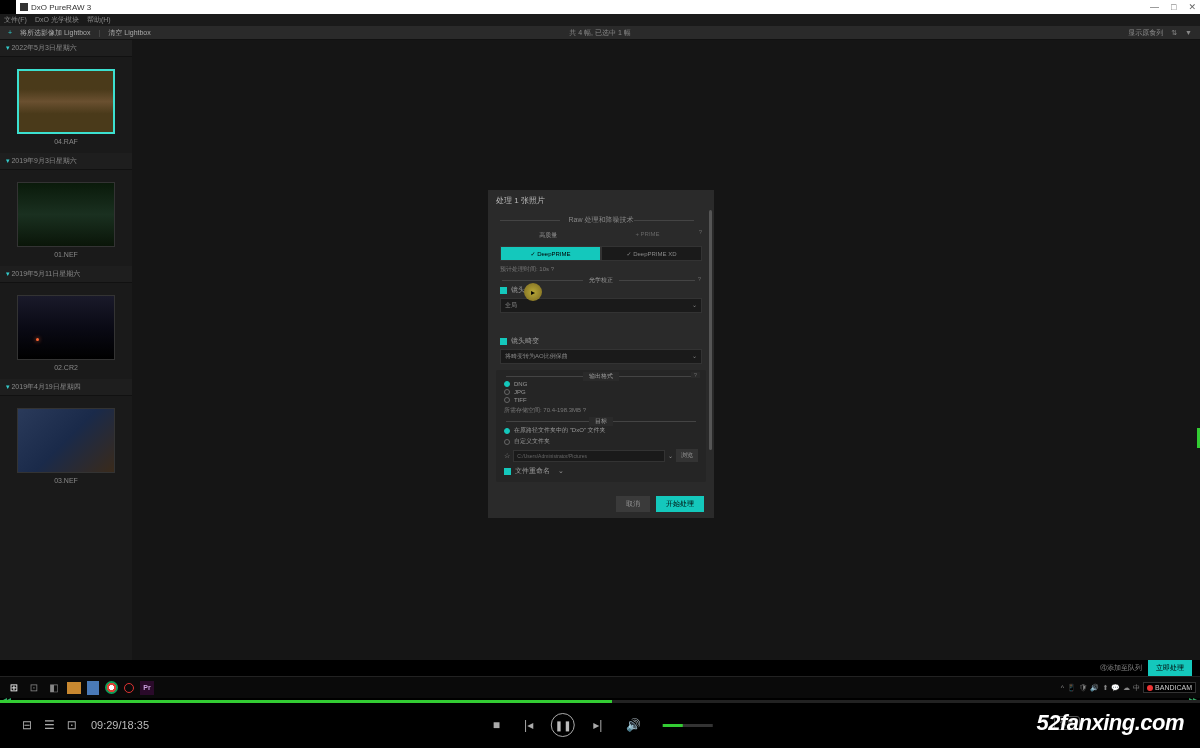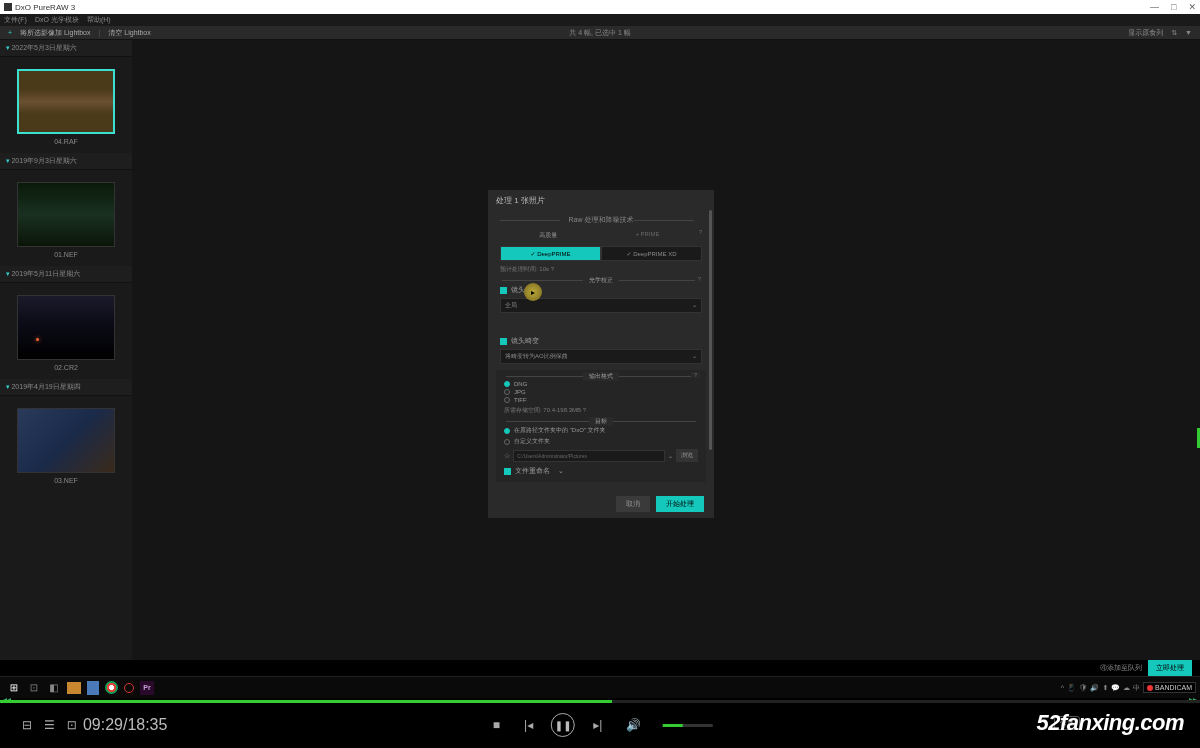--- a/index.html
+++ b/index.html
@@ -1,17 +1,17 @@
 <!DOCTYPE html>
 <html><head>
 <meta charset="utf-8">
 <style>
 * { margin: 0; padding: 0; box-sizing: border-box; }
 body { width: 1200px; height: 748px; background: #000; font-family: "Microsoft YaHei", sans-serif; overflow: hidden; position: relative; color: #999; }
-.titlebar { height: 14px; background: #fff; display: flex; align-items: center; font-size: 8px; color: #333; padding: 0 4px; }
+.titlebar { height: 14px; background: #fff; display: flex; align-items: center; font-size: 8px; color: #333; padding: 0 4px; margin-left: 16px; }
 .titlebar .icon { width: 8px; height: 8px; background: #333; margin-right: 3px; }
 .titlebar .win-controls { margin-left: auto; display: flex; gap: 12px; font-size: 9px; color: #666; }
 .menubar { height: 12px; background: #1a1a1a; display: flex; font-size: 7px; color: #888; padding-left: 4px; gap: 8px; align-items: center; }
 .toolbar { height: 14px; background: #2a2a2a; display: flex; align-items: center; font-size: 7px; color: #aaa; padding: 0 8px; border-bottom: 1px solid #111; }
 .toolbar .left { display: flex; gap: 8px; align-items: center; }
 .toolbar .plus { color: #3cc; }
 .toolbar .center { margin: 0 auto; position: absolute; left: 50%; transform: translateX(-50%); color: #888; }
 .toolbar .right { margin-left: auto; display: flex; gap: 8px; align-items: center; color: #888; }
 .main { display: flex; height: 620px; background: #1a1a1a; }
 .sidebar { width: 132px; background: #1a1a1a; overflow-y: auto; }
@@ -71,21 +71,21 @@
 .tb-right { margin-left: auto; display: flex; gap: 3px; align-items: center; font-size: 7px; color: #888; }
 .bandi { background: #000; border: 1px solid #333; padding: 1px 3px; font-size: 7px; color: #ccc; display: flex; align-items: center; gap: 2px; }
 .bandi .dot { width: 6px; height: 6px; background: #e33; border-radius: 50%; }
 .player { position: absolute; bottom: 0; left: 0; width: 1200px; height: 50px; background: #000; }
 .prog-bar { width: 100%; height: 3px; background: #222; margin-top: 2px; position: relative; }
 .prog-fill { height: 100%; background: #3c3; width: 51%; }
 .prog-arrows { position: absolute; left: 3px; top: -3px; font-size: 8px; color: #3a6; }
 .prog-arrows.r { left: auto; right: 3px; }
 .controls { display: flex; align-items: center; height: 44px; padding: 0 16px; color: #bbb; }
 .ctl-icon { margin: 0 6px; font-size: 12px; color: #aaa; cursor: pointer; }
-.time { font-size: 16px; }
+.time { font-size: 11px; margin-left: 8px; }
 .center-ctls { position: absolute; left: 50%; transform: translateX(-50%); display: flex; align-items: center; gap: 12px; }
 .play-btn { width: 24px; height: 24px; border: 1.5px solid #aaa; border-radius: 50%; display: flex; align-items: center; justify-content: center; font-size: 10px; }
 .vol-bar { width: 50px; height: 3px; background: #333; margin-left: 4px; }
 .vol-fill { height: 100%; width: 40%; background: #3c3; }
 .watermark { position: absolute; right: 16px; bottom: 12px; font-size: 22px; font-weight: 700; font-style: italic; color: #fff; letter-spacing: -0.5px; }
 .speed { position: absolute; right: 120px; bottom: 18px; width: 26px; height: 14px; border: 1px solid #555; border-radius: 3px; font-size: 7px; color: #888; display: flex; align-items: center; justify-content: center; }
 .green-bar { position: absolute; right: 0; top: 428px; width: 3px; height: 20px; background: #3c3; }
 </style>
 </head>
 <body>

